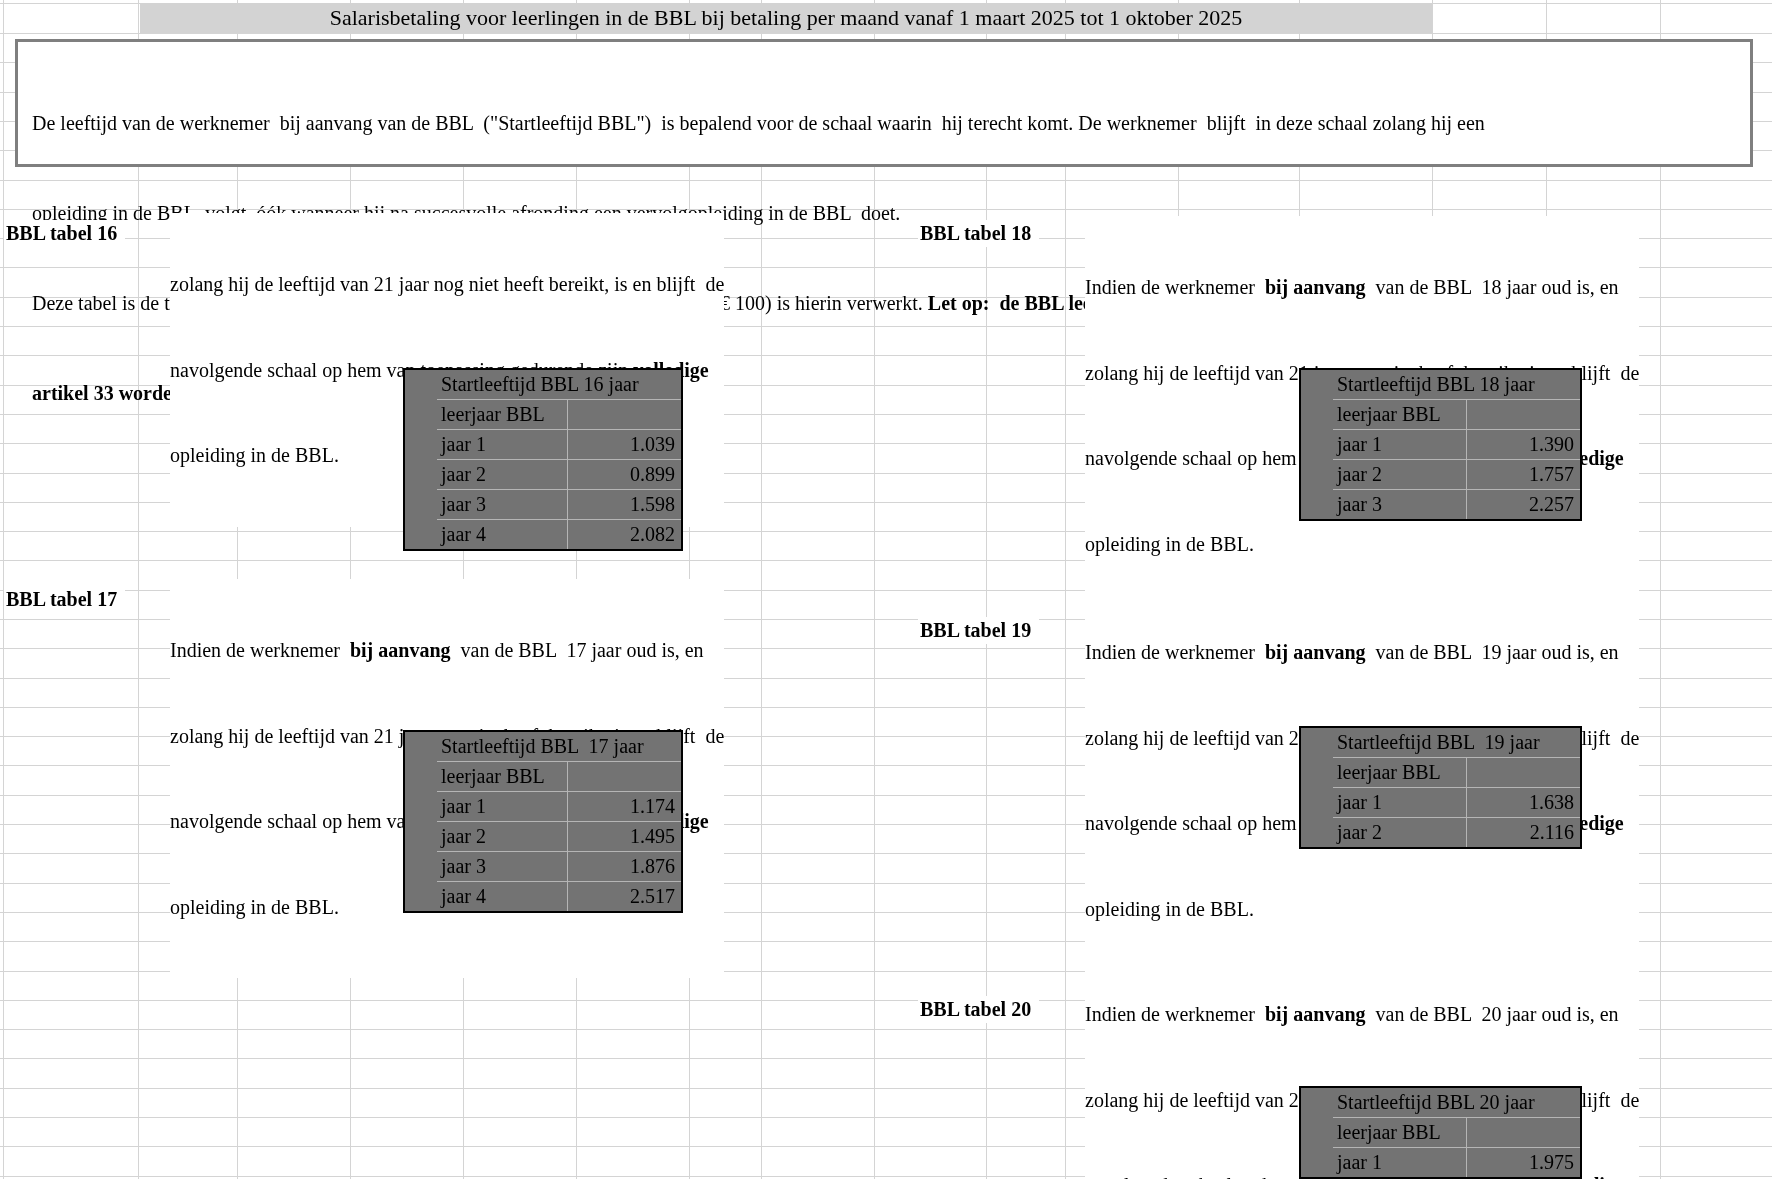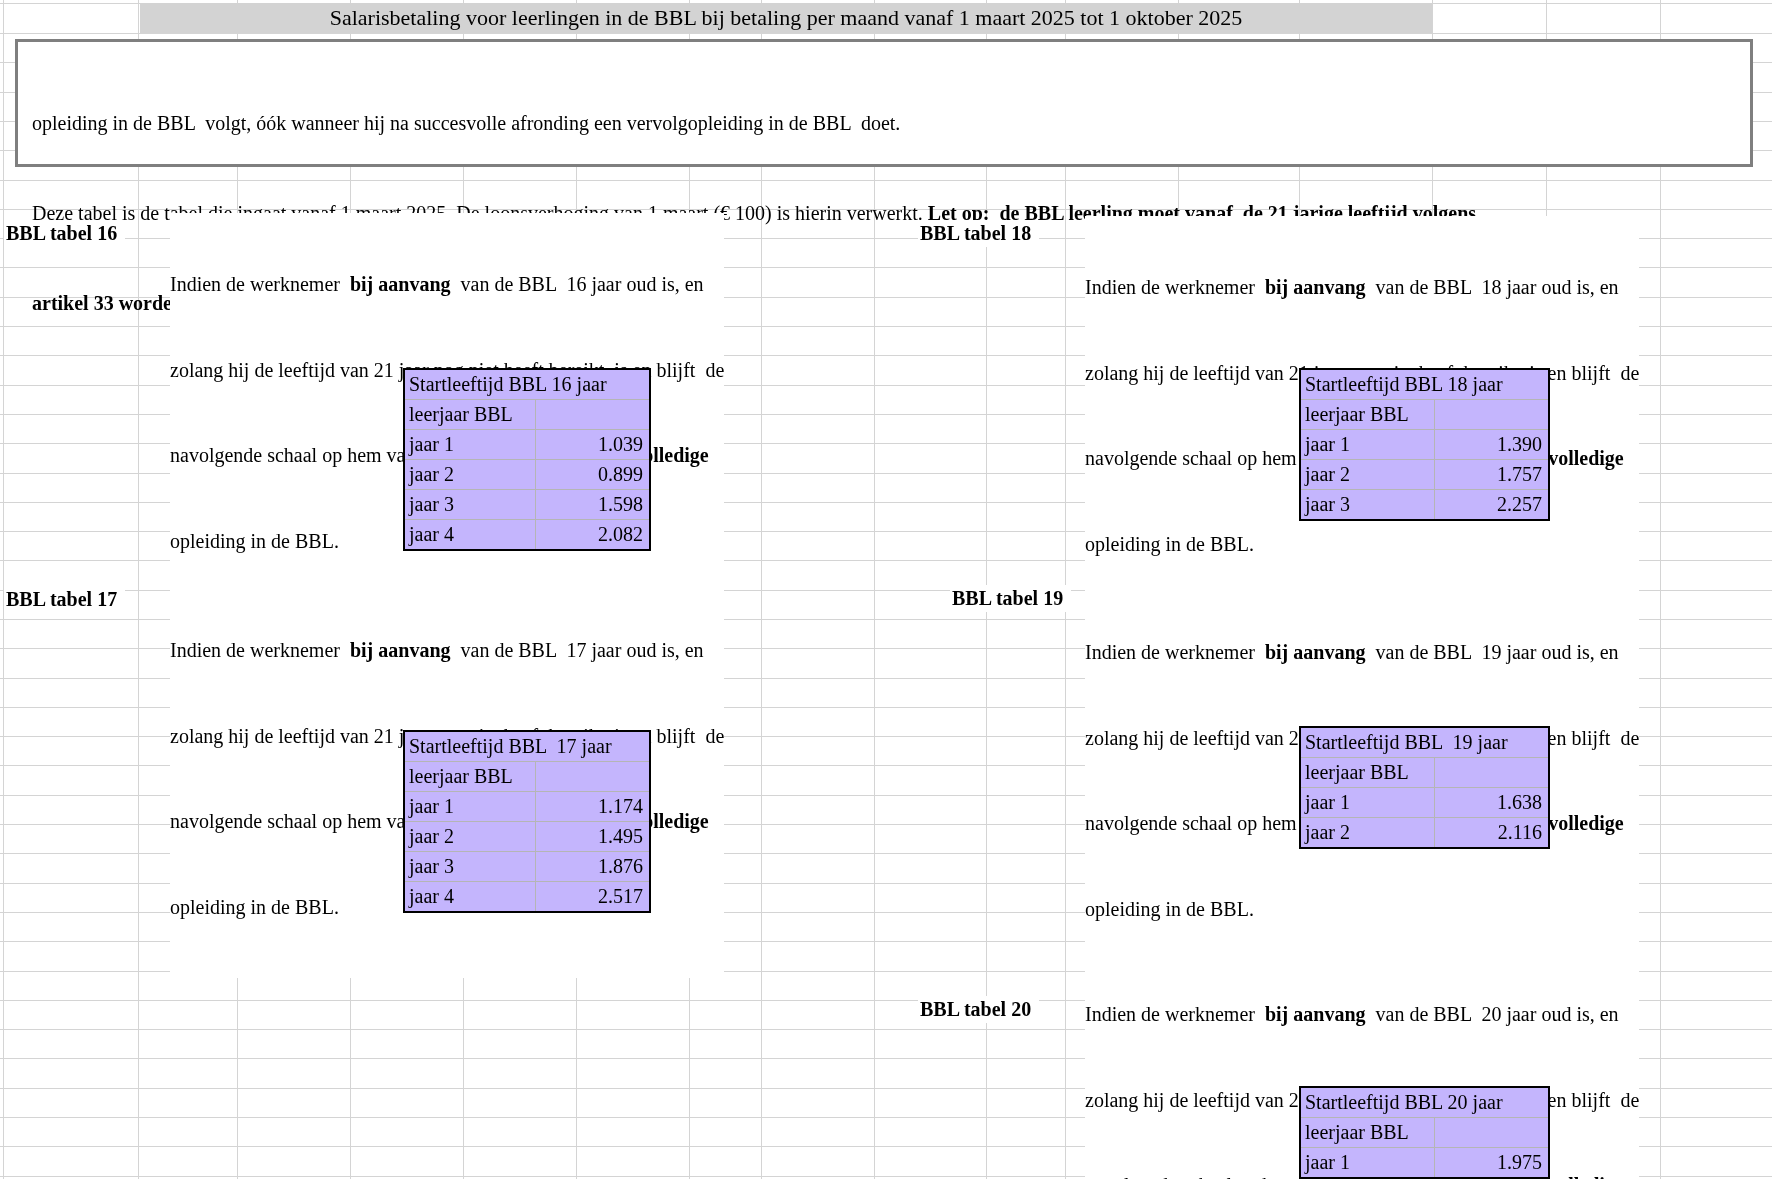--- a/index.html
+++ b/index.html
@@ -23,22 +23,23 @@
   }
   .slabel{
     position:absolute;z-index:2;background:#fff;font-weight:bold;font-size:20px;
     line-height:27px;height:27px;padding:0 8px 0 2px;white-space:pre;
   }
   .para{
     position:absolute;z-index:2;background:#fff;font-size:20px;line-height:28.5px;white-space:pre;
   }
   .para b{font-weight:bold;}
   .stable{
-    position:absolute;z-index:3;background:#c4b5fd;border:2px solid #000;box-sizing:content-box;
+    position:absolute;z-index:3;background:#737373;border:2px solid #000;box-sizing:content-box;
     font-size:20px;
+    padding-left:32px;
   }
   .trow{display:flex;height:29px;line-height:28px;border-top:1px solid #b5b5b5;}
   .trow:first-child{border-top:none;}
   .thead{padding-left:4px;white-space:pre;}
   .c1{padding-left:4px;white-space:pre;box-sizing:border-box;}
   .t-left .c1{width:130px;}
   .t-right .c1{width:133px;}
   .c2{flex:1;border-left:1px solid #b5b5b5;text-align:right;padding-right:6px;box-sizing:border-box;}
 </style>
 </head>
@@ -101,28 +102,28 @@
       <div class="gl-h" style="top: 1058px;"></div>
       <div class="gl-h" style="top: 1088px;"></div>
       <div class="gl-h" style="top: 1117px;"></div>
       <div class="gl-h" style="top: 1146px;"></div>
       <div class="gl-h" style="top: 1176px;"></div>
     </div>
 
   <div class="titlebar">Salarisbetaling voor leerlingen in de BBL bij betaling per maand vanaf 1 maart 2025 tot 1 oktober 2025</div>
 
   <div class="introbox">
+    <div>De leeftijd van de werknemer  bij aanvang van de BBL  ("Startleeftijd BBL")  is bepalend voor de schaal waarin  hij terecht komt. De werknemer  blijft  in deze schaal zolang hij een</div>
     <div>opleiding in de BBL  volgt, óók wanneer hij na succesvolle afronding een vervolgopleiding in de BBL  doet.</div>
     <div><span>Deze tabel is de tabel die ingaat vanaf 1 maart 2025. De loonsverhoging van 1 maart (€ 100) is hierin verwerkt. </span><b>Let op:  de BBL leerling moet vanaf  de 21 jarige leeftijd volgens</b></div>
     <div><b>artikel 33 worden  ingedeeld.</b></div>
   </div>
 
   <div class="slabel" style="left:4px;top:220px;">BBL tabel 16</div>
   <div class="para" style="left:170px;top:213px;">
-    <div><span>Indien de werknemer  </span><b>bij aanvang</b><span>  van de BBL  16 jaar oud is, en</span></div>
     <div>zolang hij de leeftijd van 21 jaar nog niet heeft bereikt, is en blijft  de</div>
     <div><span>navolgende schaal op hem van toepassing gedurende zijn </span><b>volledige</b></div>
     <div>opleiding in de BBL.</div>
   </div>
   <div class="stable t-left" style="left:403px;top:368px;width:244px;">
     <div class="trow thead">Startleeftijd BBL 16 jaar</div>
     <div class="trow">
         <div class="c1">leerjaar BBL</div>
         <div class="c2"></div>
       </div>
@@ -195,21 +196,21 @@
     <div class="trow">
         <div class="c1">jaar 2</div>
         <div class="c2">1.757</div>
       </div>
     <div class="trow">
         <div class="c1">jaar 3</div>
         <div class="c2">2.257</div>
       </div>
   </div>
 
-  <div class="slabel" style="left:918px;top:585px;margin-left:32px;">BBL tabel 19</div>
+  <div class="slabel" style="left:918px;top:617px;">BBL tabel 19</div>
   <div class="para" style="left:1085px;top:581px;">
     <div><span>Indien de werknemer  </span><b>bij aanvang</b><span>  van de BBL  19 jaar oud is, en</span></div>
     <div>zolang hij de leeftijd van 21 jaar nog niet heeft bereikt, is en blijft  de</div>
     <div><span>navolgende schaal op hem van toepassing gedurende zijn </span><b>volledige</b></div>
     <div>opleiding in de BBL.</div>
   </div>
   <div class="stable t-right" style="left:1299px;top:726px;width:247px;">
     <div class="trow thead">Startleeftijd BBL  19 jaar</div>
     <div class="trow">
         <div class="c1">leerjaar BBL</div>

